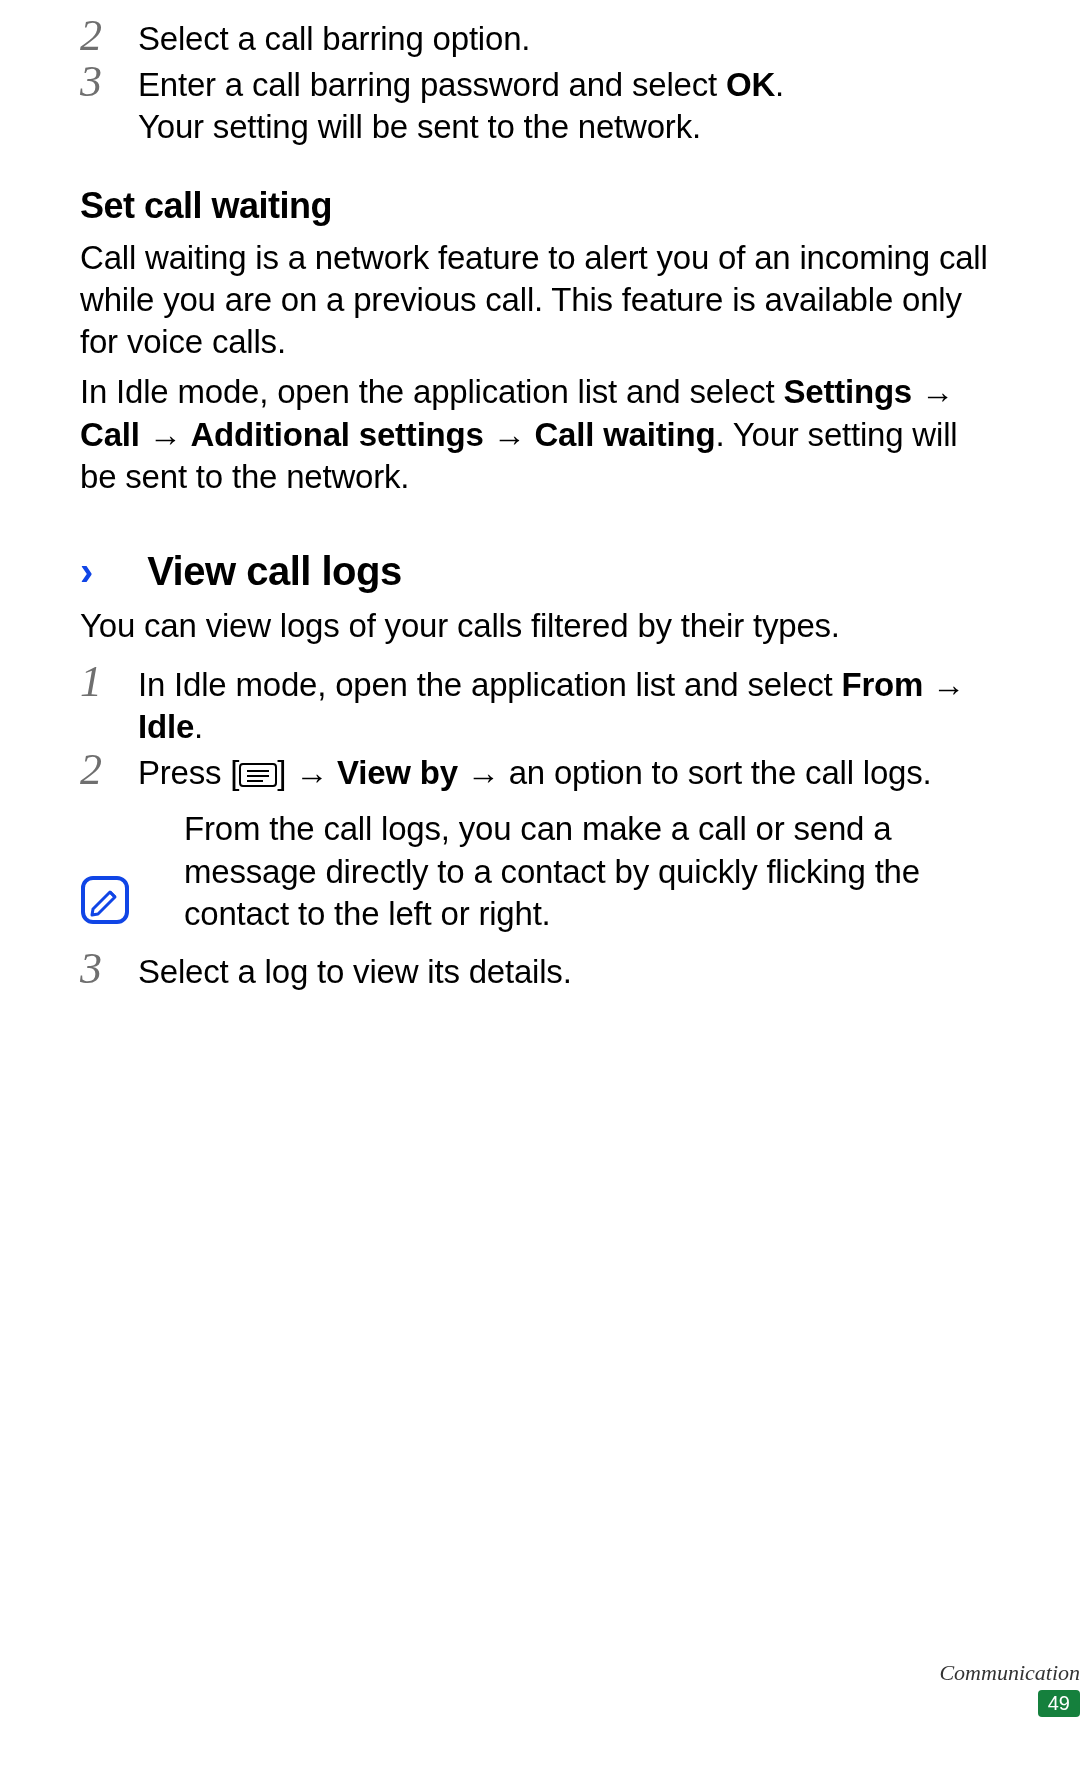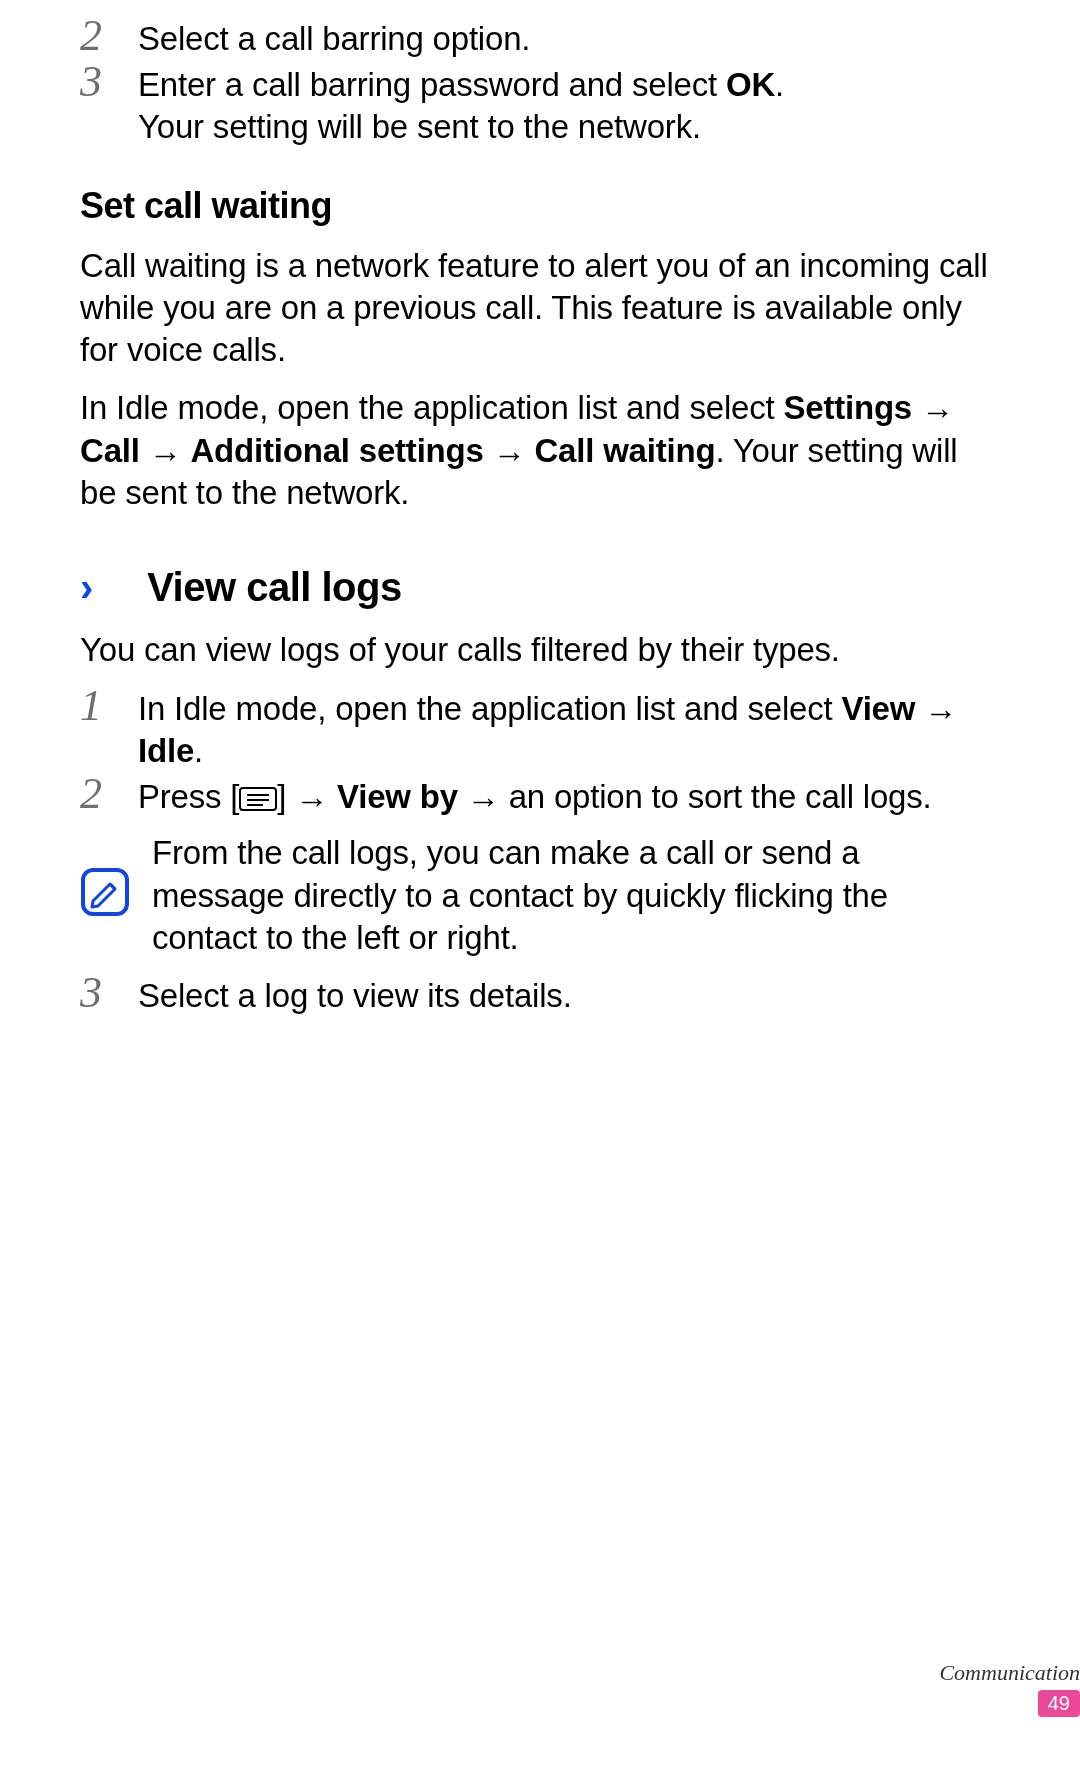--- a/index.html
+++ b/index.html
@@ -42,21 +42,21 @@
   .step .txt {
     flex: 1;
   }
   .h3 {
     font-weight: 700;
     font-size: 36px;
     margin: 34px 0 2px 0;
     letter-spacing: -0.5px;
   }
   .para {
-    margin: 16px 0 6px 0;
+    margin: 8px 0 6px 0;
   }
   .section-head {
     display: flex;
     align-items: baseline;
     margin: 48px 0 2px 0;
   }
   .section-head .chev {
     color: #1045e6;
     font-weight: 700;
     font-size: 40px;
@@ -64,22 +64,23 @@
     line-height: 1;
   }
   .section-head .title {
     font-weight: 700;
     font-size: 40px;
     letter-spacing: -0.5px;
     margin-left: 44px;
   }
   .note {
     display: flex;
-    align-items: center;
+    align-items: flex-end;
     margin: 14px 0 6px 0;
+    gap: 32px;
   }
   .note-icon {
     width: 58px;
     flex: 0 0 58px;
     margin-top: 2px;
   }
   .note .txt {
     flex: 1;
     padding-left: 14px;
   }
@@ -97,21 +98,21 @@
     width: 100%;
     text-align: right;
     font-style: italic;
     font-family: Georgia, "Times New Roman", serif;
     font-size: 22px;
     color: #333;
   }
   .page-badge {
     display: inline-block;
     margin-top: 4px;
-    background: #ec4899;
+    background: #15803d;
     color: #fff;
     font-style: normal;
     font-family: Arial, sans-serif;
     font-size: 20px;
     padding: 2px 10px 3px 10px;
     border-radius: 4px;
     line-height: 1.1;
   }
 </style>
 </head>
@@ -143,21 +144,21 @@
       <span class="chev">›</span>
       <span class="title">View call logs</span>
     </div>
     <div class="para">You can view logs of your calls filtered by their types.</div>
 
     <div style="height:10px"></div>
 
     <div class="step">
       <div class="num">1</div>
       <div class="txt">
-        <span>In Idle mode, open the application list and select </span><span class="bold">View</span><span class="bold"> → </span><span class="bold">Idle</span><span>.</span>
+        <span>In Idle mode, open the application list and select </span><span class="bold">From</span><span class="bold"> → </span><span class="bold">Idle</span><span>.</span>
       </div>
     </div>
 
     <div class="step">
       <div class="num">2</div>
       <div class="txt">
         <span>Press [</span><span class="menu-icon">
             <svg width="38" height="24" viewBox="0 0 38 24">
               <rect x="1" y="1" width="36" height="22" rx="3" ry="3" fill="none" stroke="#000" stroke-width="2"></rect>
               <line x1="8" y1="8" x2="30" y2="8" stroke="#000" stroke-width="2"></line>

